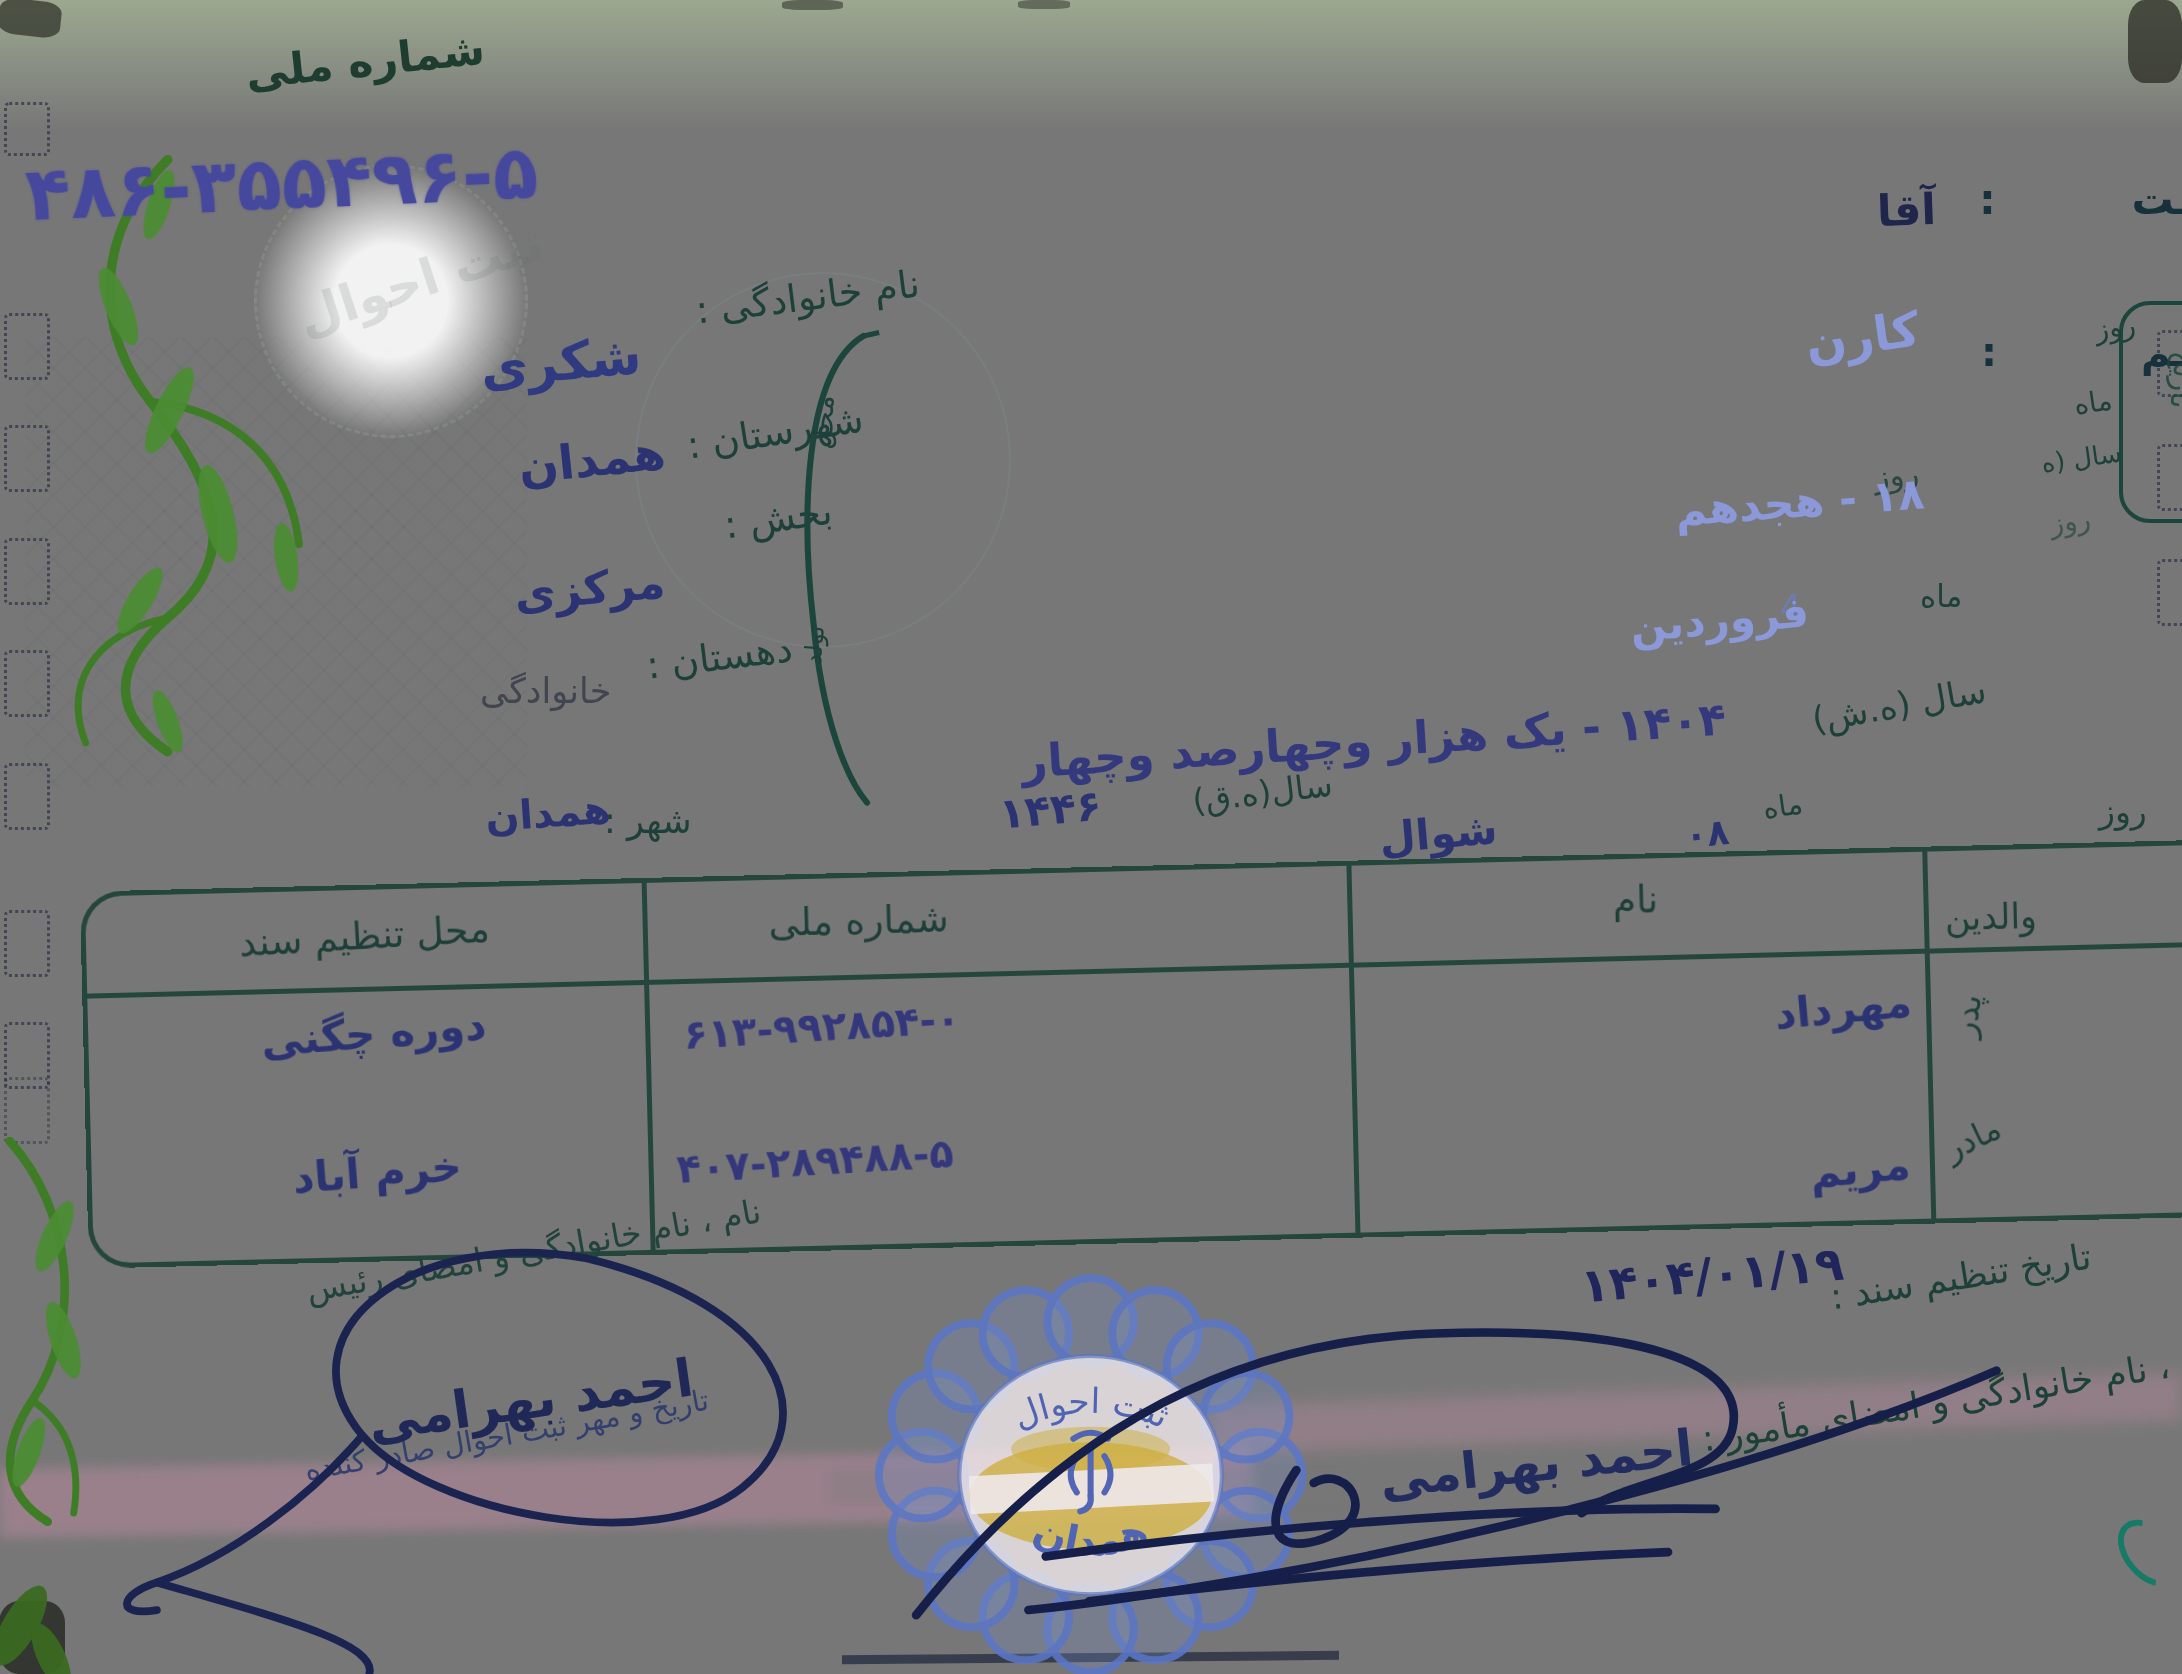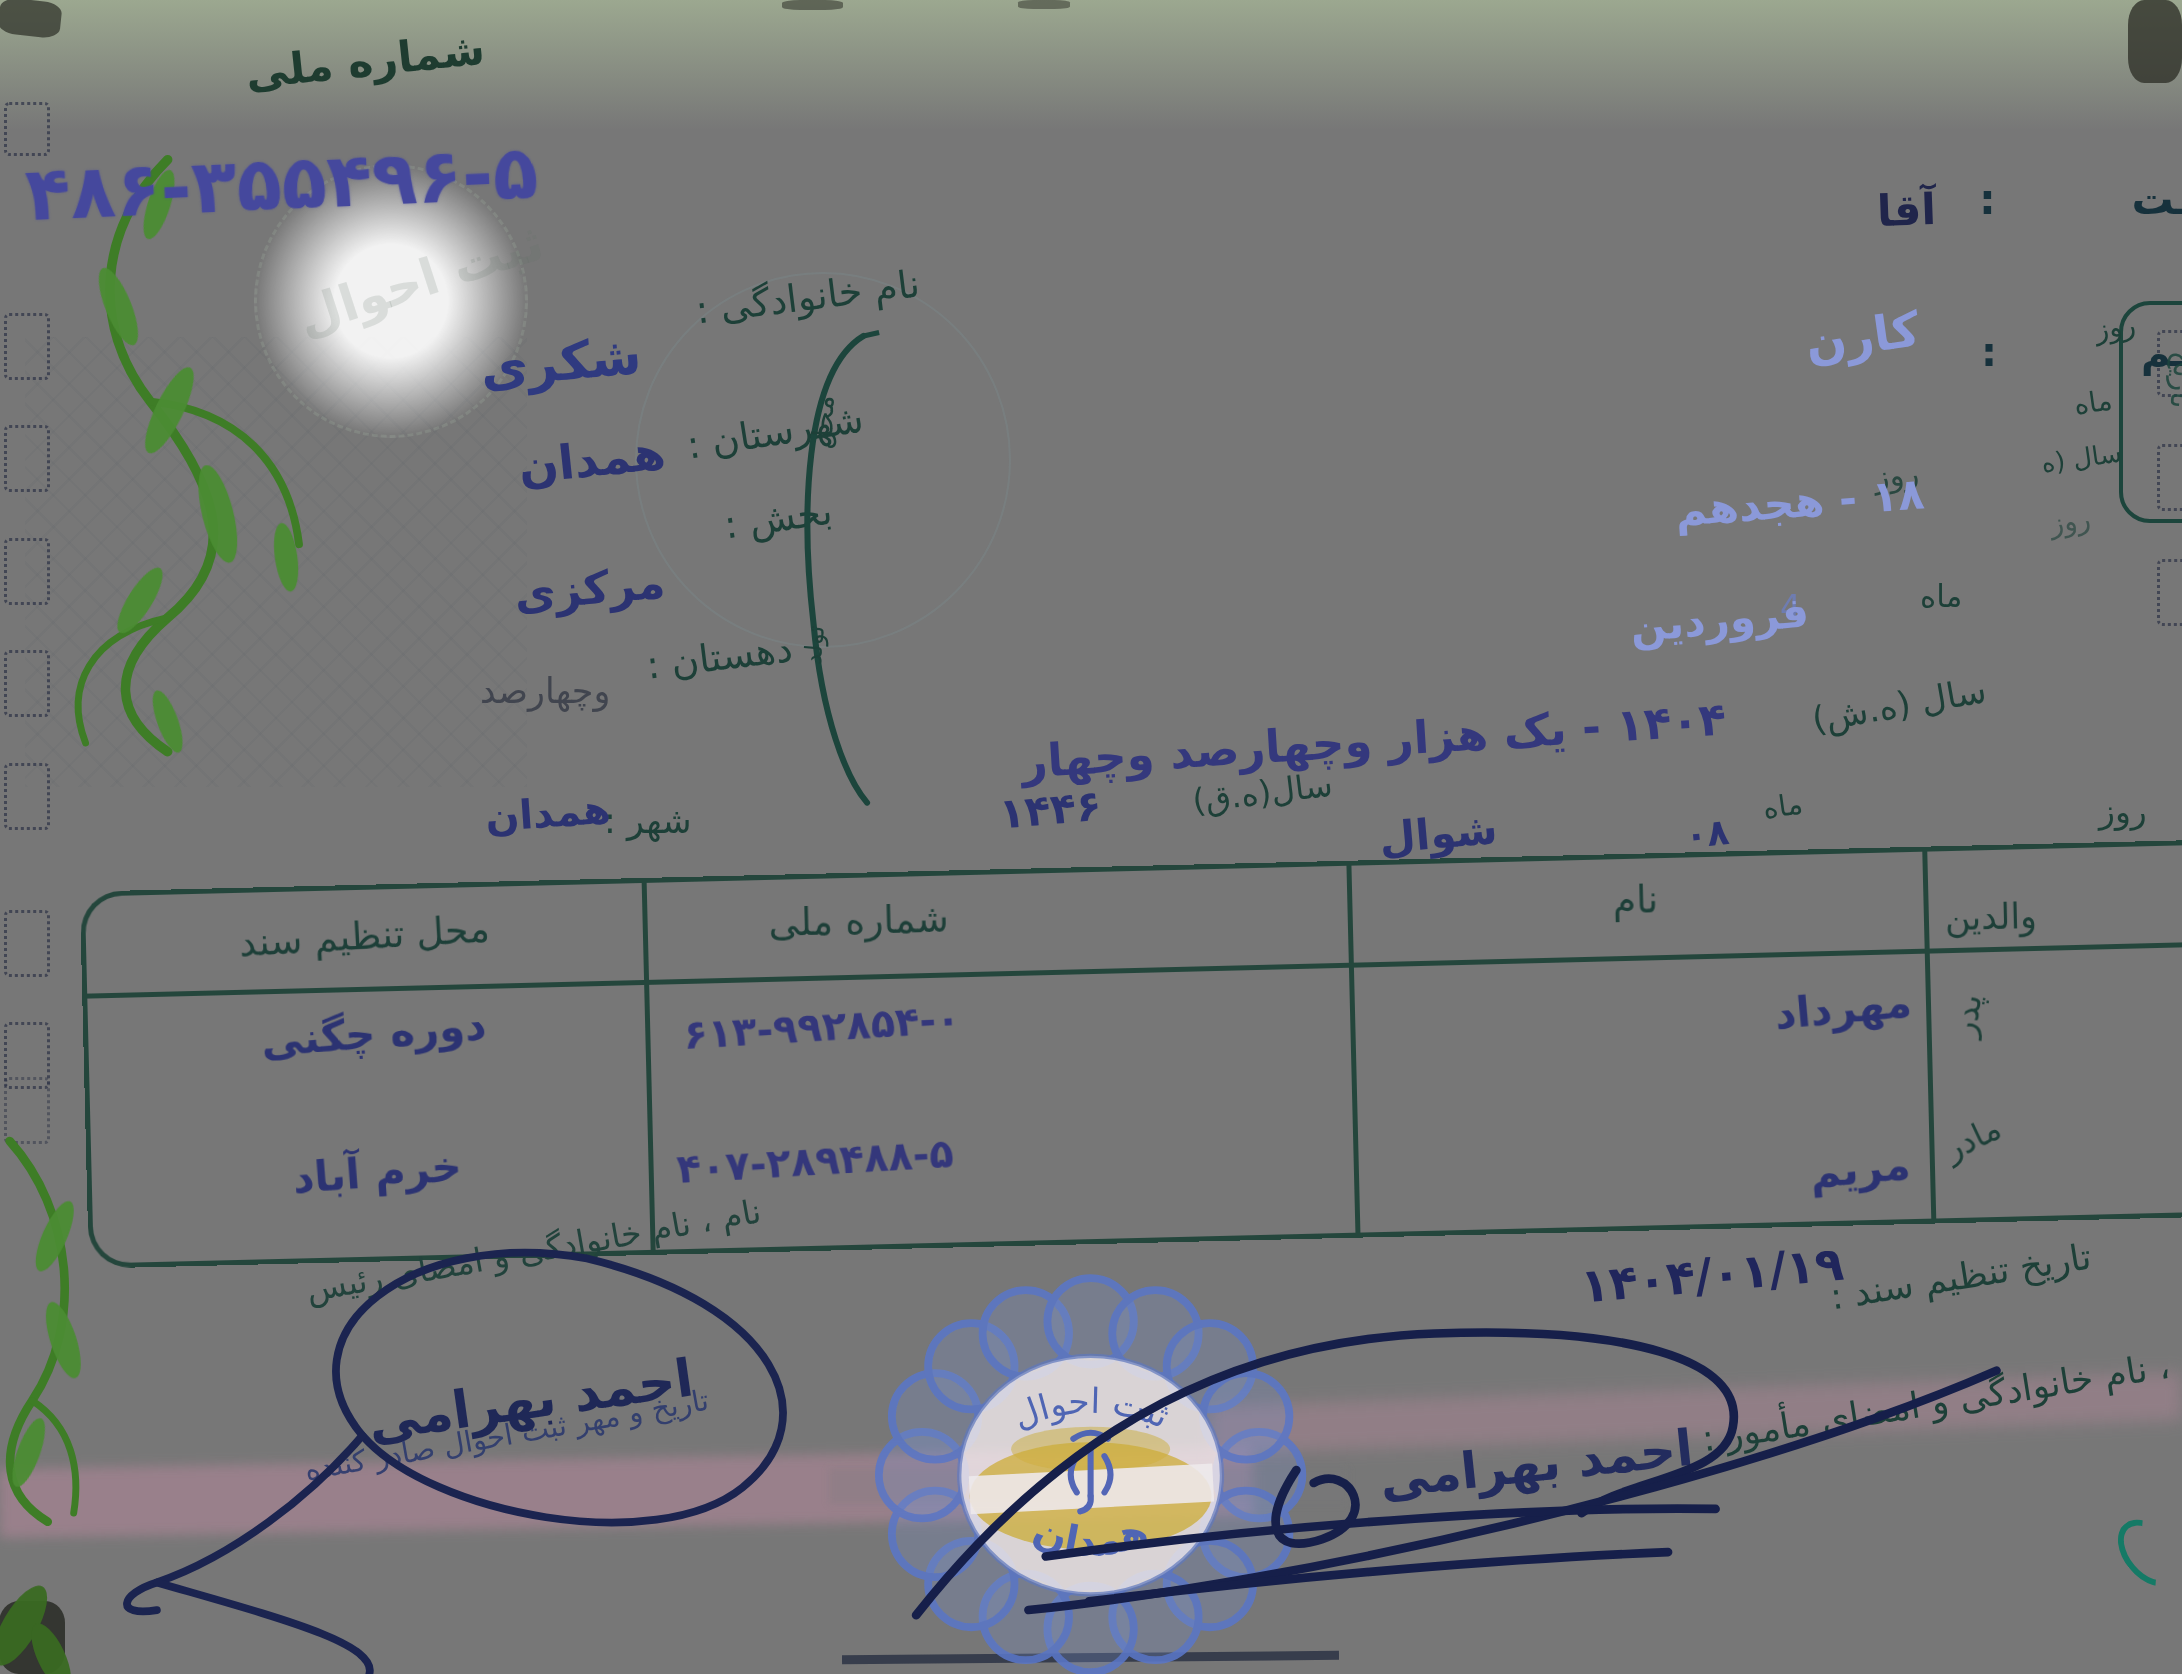--- a/index.html
+++ b/index.html
@@ -205,21 +205,21 @@
   <div class="abs" data-name="firstname-label">ـم :</div>
   <div class="abs blue" data-name="firstname-value">کارن</div>
   <div class="abs lbl" data-name="family-label">نام خانوادگی :</div>
   <div class="abs" data-name="family-value">شکری</div>
 
   <div class="abs lbl" data-name="county-label">شهرستان :</div>
   <div class="abs navy" data-name="county-value">همدان</div>
   <div class="abs lbl" data-name="district-label">بخش :</div>
   <div class="abs navy" data-name="district-value">مرکزی</div>
   <div class="abs lbl" data-name="rural-label">دهستان :</div>
-  <div class="abs" data-name="rural-value">وچهارصد</div>
+  <div class="abs" data-name="rural-value">خانوادگی</div>
   <svg data-name="birthplace-bracket-icon" style="left:778px;top:329px;" width="104" height="484" viewBox="0 0 120 560">
     <path d="M100 8 C 30 50, 28 220, 42 340 C 52 450, 80 520, 104 548" fill="none" stroke="#1c453c" stroke-width="7" stroke-linecap="round"></path>
     <path d="M100 8 L 118 4" fill="none" stroke="#1c453c" stroke-width="6"></path>
   </svg>
   <div class="abs lbl" data-name="birthplace-word-1">محل</div>
   <div class="abs lbl" data-name="birthplace-word-2">تولد</div>
   <div class="abs lbl" data-name="city-label">شهر :</div>
   <div class="abs navy" data-name="city-value">همدان</div>
 
   <div class="abs" data-name="birthdate-box"></div>

